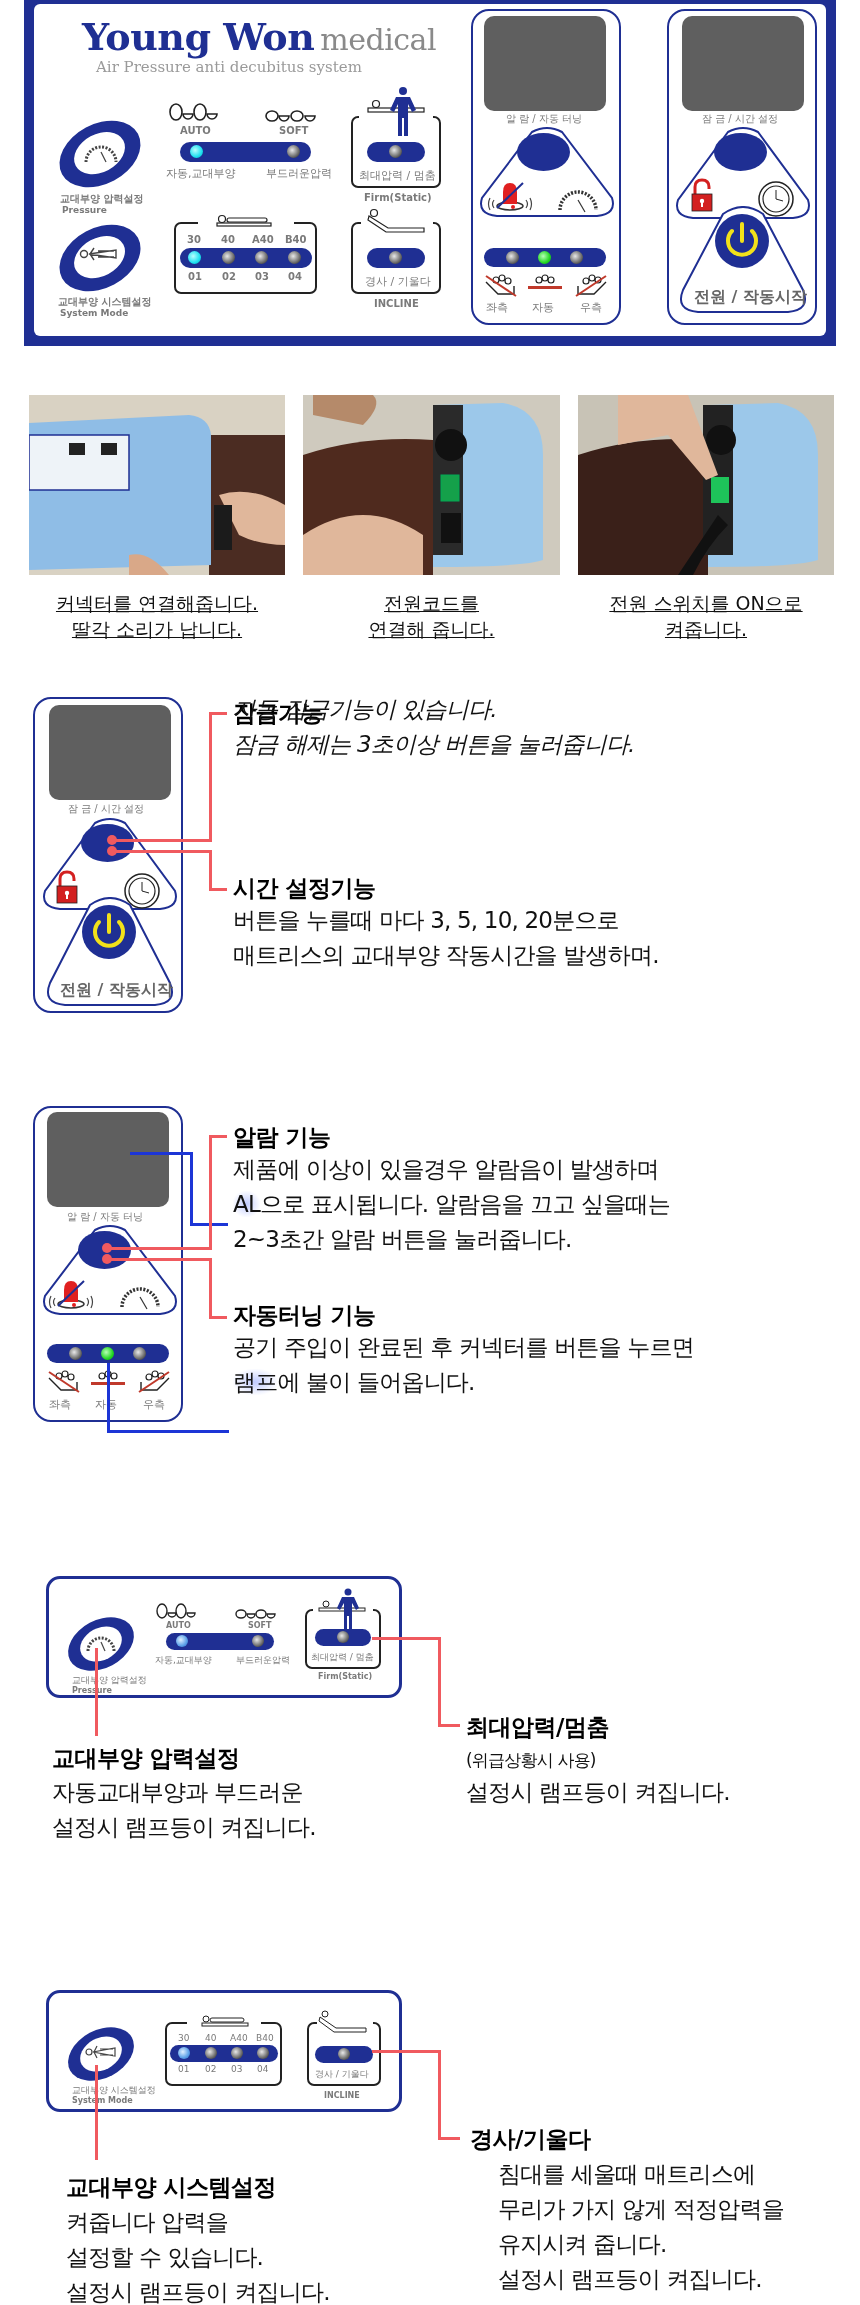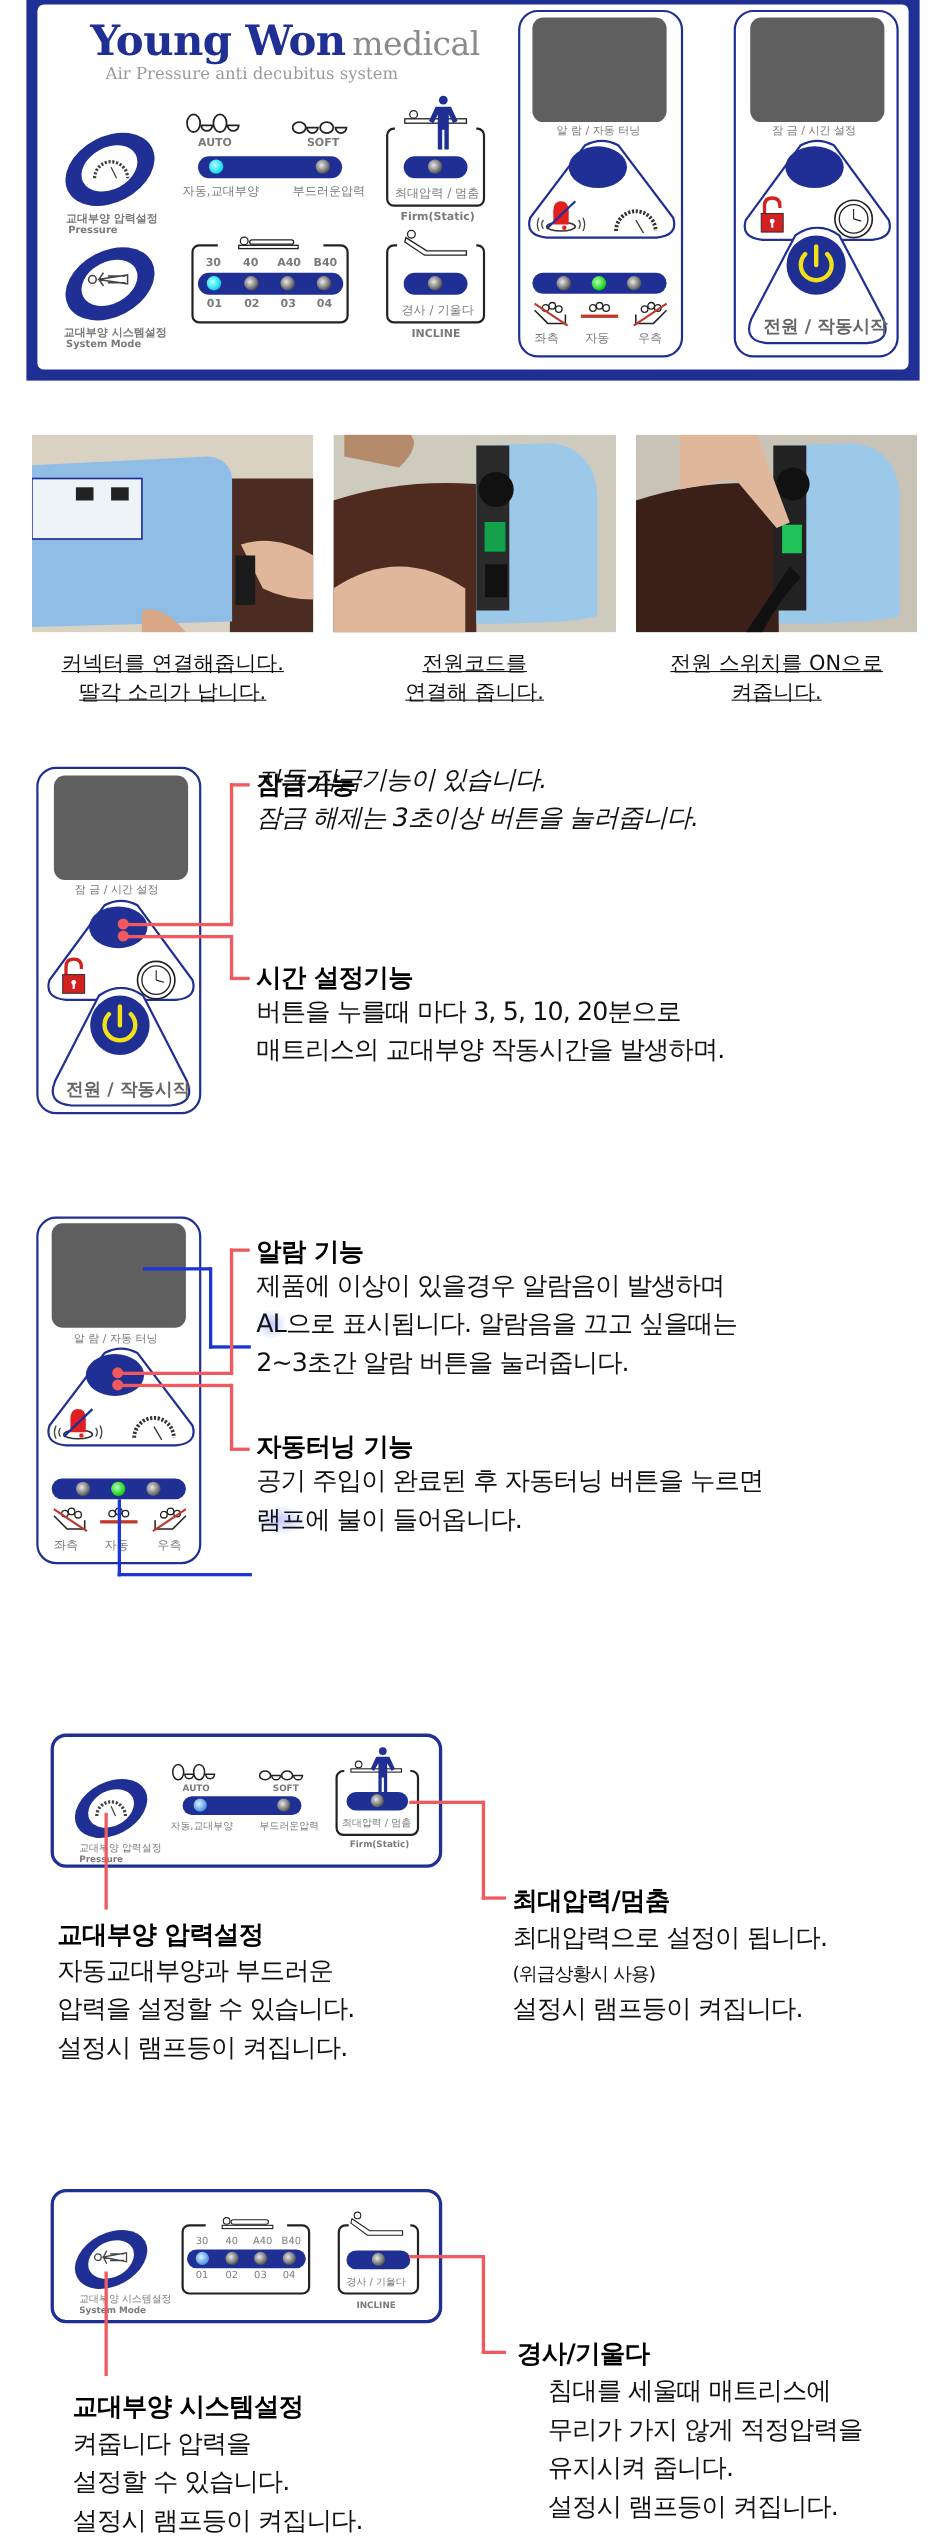--- a/index.html
+++ b/index.html
@@ -381,21 +381,21 @@
 <div class="line-blue" style="left:107px;top:1430px;width:122px;height:3px;"></div>
 
 <div class="abs feat-title" style="left:233px;top:1122px;">알람 기능</div>
 <div class="abs feat-text" style="left:233px;top:1152px;">
   <div>제품에 이상이 있을경우 알람음이 발생하며</div>
   <div><span class="hl">AL</span><span>으로 표시됩니다. 알람음을 끄고 싶을때는</span></div>
   <div>2~3초간 알람 버튼을 눌러줍니다.</div>
 </div>
 <div class="abs feat-title" style="left:233px;top:1300px;">자동터닝 기능</div>
 <div class="abs feat-text" style="left:233px;top:1330px;">
-  <div>공기 주입이 완료된 후 자동터닝 버튼을 누르면</div>
+  <div>공기 주입이 완료된 후 커넥터를 버튼을 누르면</div>
   <div><span class="hl">램프</span><span>에 불이 들어옵니다.</span></div>
 </div>
 
 <div class="abs mini-panel" style="left:46px;top:1576px;width:356px;height:122px;"></div>
 <div class="abs oval-btn" style="left:66px;top:1620px;width:70px;height:48px;">
   <div class="oval-hole" style="left:13px;top:8px;width:44px;height:32px;"></div>
 </div>
 <svg class="abs" style="left:85px;top:1632px;" width="32" height="22">
   <path d="M3 19 A13 13 0 0 1 29 19" fill="none" stroke="#444" stroke-width="3" stroke-dasharray="2 1.5"></path>
   <line x1="16" y1="10" x2="20" y2="19" stroke="#444" stroke-width="1.2"></line>
@@ -438,26 +438,24 @@
 <div class="abs small-gray" style="left:318px;top:1672px;font-size:8px;">Firm(Static)</div>
 
 <div class="line-red" style="left:95px;top:1648px;width:3px;height:88px;"></div>
 <div class="line-red" style="left:372px;top:1637px;width:68px;height:3px;"></div>
 <div class="line-red" style="left:438px;top:1637px;width:3px;height:90px;"></div>
 <div class="line-red" style="left:438px;top:1724px;width:22px;height:3px;"></div>
 
 <div class="abs feat-title" style="left:52px;top:1743px;">교대부양 압력설정</div>
 <div class="abs feat-text" style="left:52px;top:1775px;">
   <div>자동교대부양과 부드러운</div>
-  <div>압력을 설정할 수 있습니다.</div>
   <div>설정시 램프등이 켜집니다.</div>
 </div>
 <div class="abs feat-title" style="left:466px;top:1712px;">최대압력/멈춤</div>
 <div class="abs feat-text" style="left:466px;top:1745px;">
-  <div>최대압력으로 설정이 됩니다.</div>
   <div class="feat-text-sm">(위급상황시 사용)</div>
   <div>설정시 램프등이 켜집니다.</div>
 </div>
 
 <div class="abs mini-panel" style="left:46px;top:1990px;width:356px;height:122px;"></div>
 <div class="abs oval-btn" style="left:66px;top:2030px;width:70px;height:48px;">
   <div class="oval-hole" style="left:13px;top:8px;width:44px;height:32px;"></div>
 </div>
 <svg class="abs" style="left:83px;top:2043px;" width="36" height="20">
   <circle cx="6" cy="9" r="3" fill="none" stroke="#444" stroke-width="1.2"></circle>

